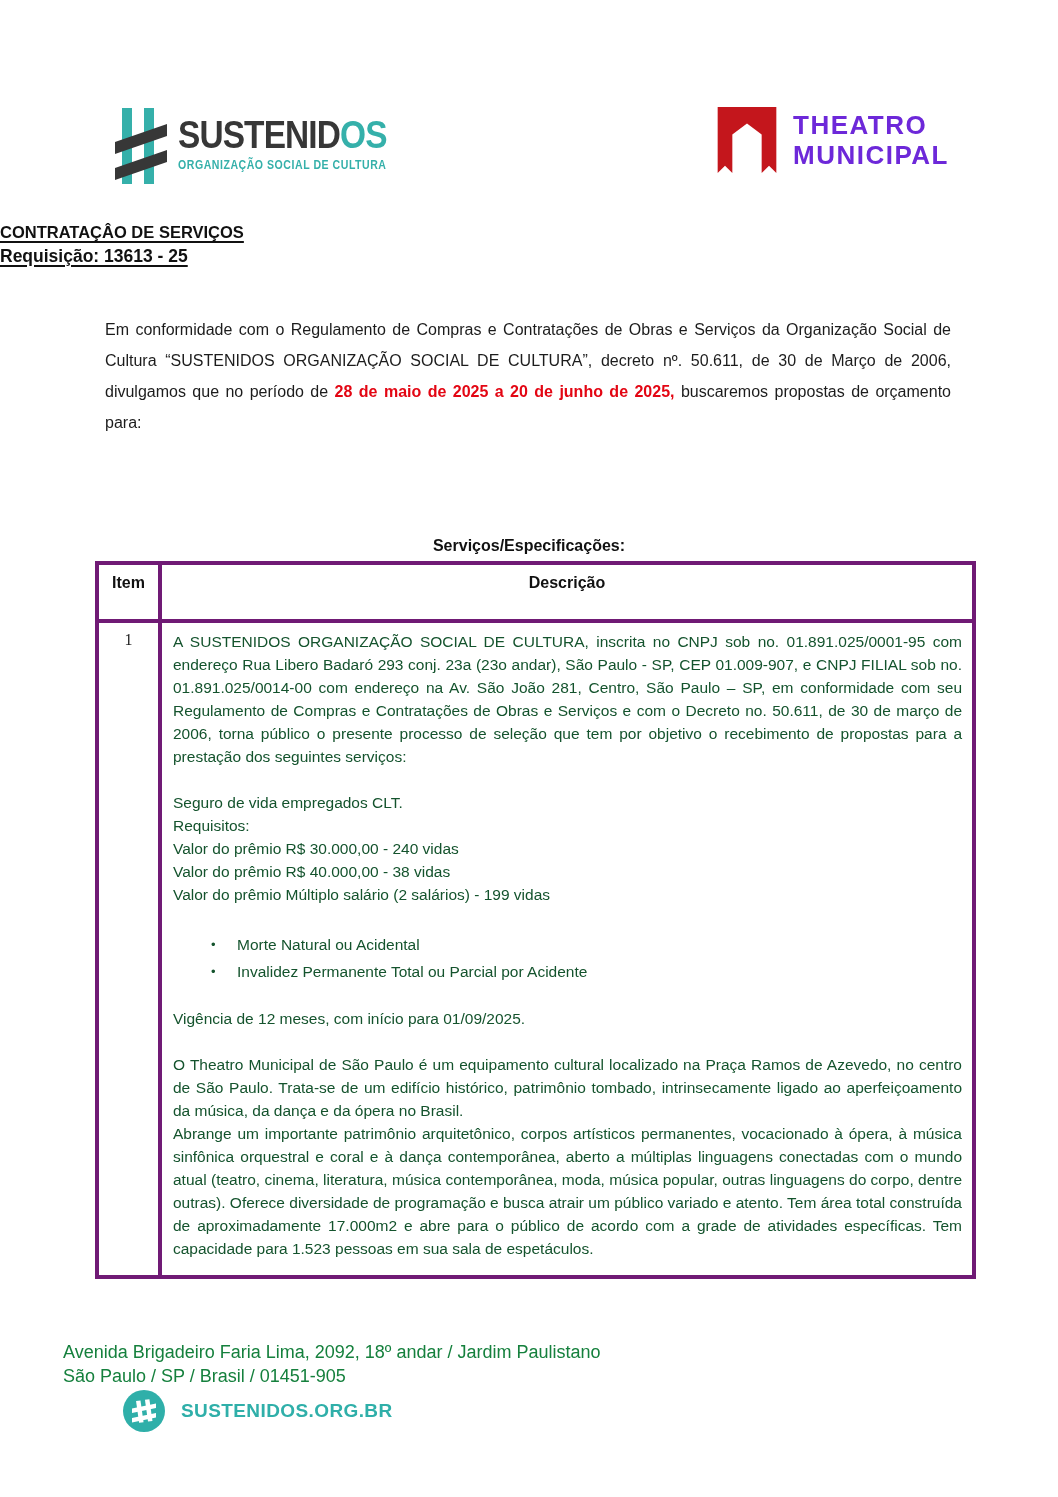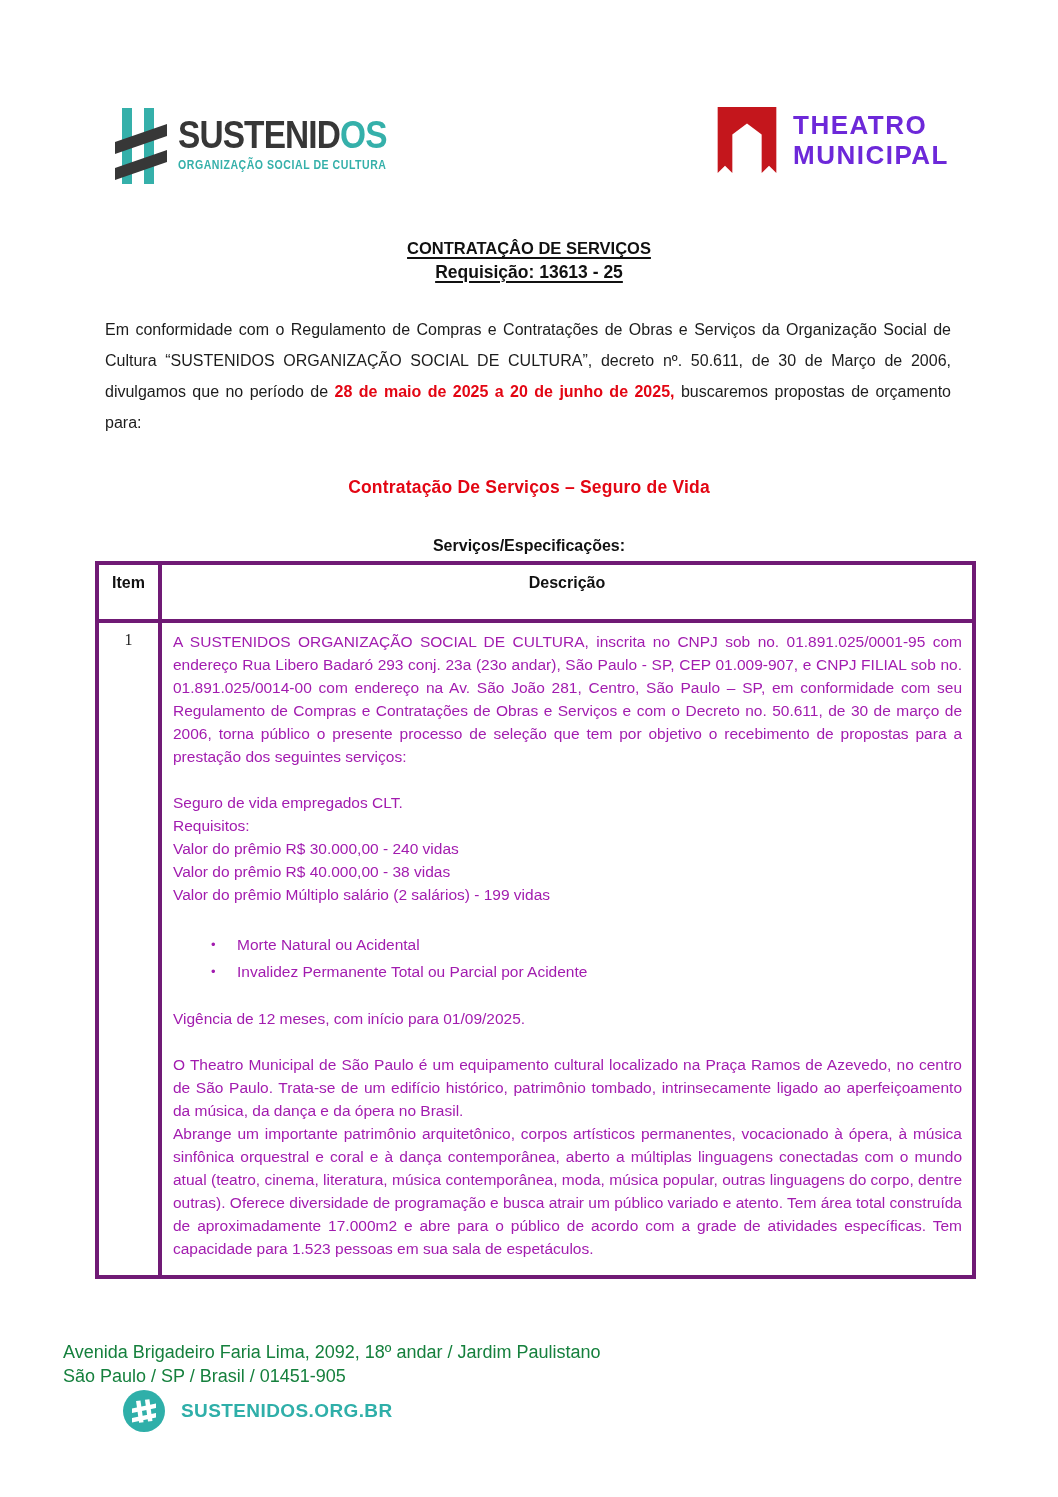--- a/index.html
+++ b/index.html
@@ -20,39 +20,39 @@
   .logo-sustenidos .words { margin-left: 11px; margin-top: 9px; transform: scale(0.88, 1); transform-origin: left top; }
   .logo-sustenidos .name { font-size: 38px; font-weight: 700; letter-spacing: -1px; color: #373737; line-height: 40px; white-space: nowrap; }
   .logo-sustenidos .name .os { color: #35b0aa; }
   .logo-sustenidos .tagline { font-size: 12px; font-weight: 700; color: #35b0aa; letter-spacing: 0.6px; margin-top: 3px; white-space: nowrap; }
 
   .logo-theatro { position: absolute; left: 716px; top: 107px; display: flex; align-items: center; }
   .logo-theatro .mark { width: 62px; height: 66px; flex: 0 0 auto; }
   .logo-theatro .words { margin-left: 15px; font-weight: 700; font-size: 26px; letter-spacing: 1.5px; color: #6d28d9; line-height: 30px; white-space: nowrap; }
 
   
-  .doc-title { position: absolute; top: 239px; left: 0; width: 100%; text-align: center; }
+  .doc-title { position: absolute; top: 223px; left: 0; width: 100%; text-align: left; }
   .doc-title .t1 { font-size: 16.5px; font-weight: 700; text-decoration: underline; text-decoration-thickness: 2px; text-underline-offset: 3px; color: #111; }
   .doc-title .t2 { font-size: 17.5px; font-weight: 700; text-decoration: underline; text-decoration-thickness: 2px; text-underline-offset: 3px; color: #111; margin-top: 4px; }
 
   
   .intro { position: absolute; top: 314px; left: 105px; width: 846px; font-size: 16px; line-height: 31px; text-align: justify; color: #1c1c1c; }
   .intro .hl { color: #e30613; font-weight: 700; }
 
   
   .section-heading { position: absolute; top: 477px; left: 0; width: 100%; text-align: center; font-size: 17.5px; font-weight: 700; color: #e30613; letter-spacing: 0.2px; }
   .specs-heading { position: absolute; top: 537px; left: 0; width: 100%; text-align: center; font-size: 16px; font-weight: 700; color: #111; }
 
   
   .spec-table { position: absolute; top: 561px; left: 95px; width: 881px; border-collapse: collapse; table-layout: fixed; }
   .spec-table th, .spec-table td { border: 4px solid #701a75; vertical-align: top; }
   .spec-table col.c-item { width: 63px; }
   .spec-table th { height: 58px; padding-top: 9px; font-size: 16px; font-weight: 700; text-align: center; color: #111; }
   .spec-table td.item-cell { text-align: center; padding-top: 8px; font-family: "Liberation Serif", serif; font-size: 16px; color: #222; }
-  .spec-table td.desc-cell { padding: 7px 10px 15px 11px; font-size: 15.5px; line-height: 23px; color: #a21caf; }
+  .spec-table td.desc-cell { padding: 7px 10px 15px 11px; font-size: 15.5px; line-height: 23px; color: #14532d; }
   .desc-cell p.blk { margin-top: 23px; }
   .desc-cell p.blk.first { margin-top: 0; }
   .desc-cell p.blk.nogap { margin-top: 0; }
   .desc-cell p.blk.justify { text-align: justify; }
   .desc-cell .lines div { line-height: 23px; }
   .desc-cell .lines { }
   .desc-cell ul.bullets { list-style: none; margin-top: 27px; margin-bottom: 4px; padding-left: 38px; }
   .desc-cell ul.bullets li { display: flex; line-height: 24px; margin-bottom: 3px; }
   .desc-cell ul.bullets .dot { width: 26px; flex: 0 0 auto; font-size: 13px; }
 
@@ -90,21 +90,20 @@
     </div>
   </div>
 
   <div class="doc-title">
     <div class="t1">CONTRATAÇÂO DE SERVIÇOS</div>
     <div class="t2">Requisição: 13613 - 25</div>
   </div>
 
   <p class="intro"><span>Em conformidade com o Regulamento de Compras e Contratações de Obras e Serviços da Organização Social de Cultura “SUSTENIDOS ORGANIZAÇÃO SOCIAL DE CULTURA”, decreto nº. 50.611, de 30 de Março de 2006, divulgamos que no período de </span><span class="hl">28 de maio de 2025 a 20 de junho de 2025,</span><span> buscaremos propostas de orçamento para:</span></p>
 
-  <div class="section-heading">Contratação De Serviços – Seguro de Vida</div>
 
   <div class="specs-heading">Serviços/Especificações:</div>
 
   <table class="spec-table">
     <colgroup>
         <col class="c-item">
         <col>
       </colgroup>
     <thead>
       <tr>

